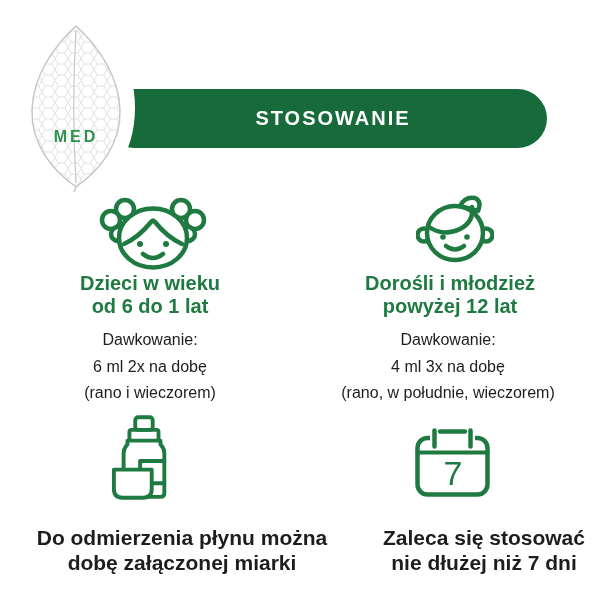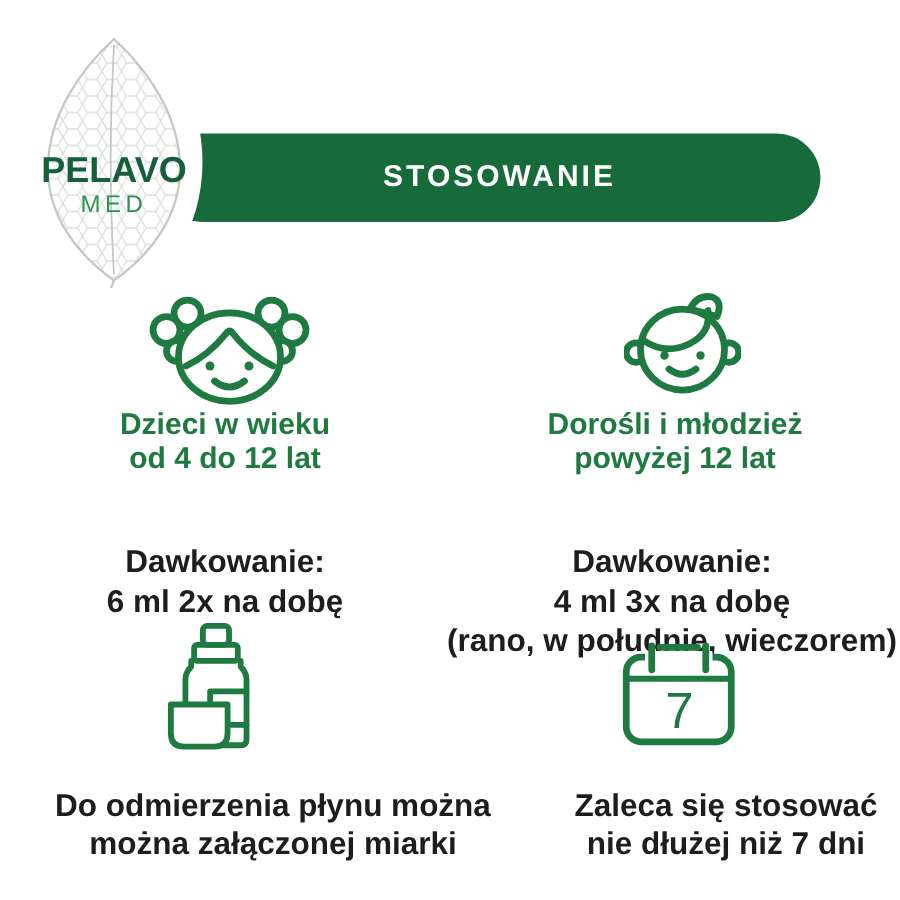--- a/index.html
+++ b/index.html
@@ -18,34 +18,34 @@
     color:#ffffff;font-size:20px;font-weight:bold;letter-spacing:2px;
   }
   
   .logo-svg{position:absolute;left:16px;top:20px;width:120px;height:172px;z-index:3;}
   .brand-name{
     position:absolute;left:26px;top:100px;width:100px;text-align:center;z-index:4;
     color:#15603a;font-size:24px;font-weight:bold;letter-spacing:0px;
   }
   .brand-sub{
     position:absolute;left:26px;top:128px;width:100px;text-align:center;z-index:4;
-    color:#2f9150;font-size:16px;font-weight:normal;letter-spacing:3px;
+    color:#2f9150;font-size:16px;font-weight:bold;letter-spacing:3px;
   }
   
   .icon-girl{position:absolute;left:98px;top:196px;width:110px;height:74px;}
   .icon-boy{position:absolute;left:416px;top:193px;width:78px;height:72px;}
   .icon-bottle{position:absolute;left:111px;top:415px;width:64px;height:88px;}
   .icon-calendar{position:absolute;left:414px;top:427px;width:77px;height:71px;}
   
   .stack{position:absolute;text-align:center;}
   .stack span{display:block;white-space:nowrap;text-align:center;}
   .heading{color:#1e7a40;font-size:20px;font-weight:bold;line-height:23px;}
   .heading-left{left:0;top:272px;width:300px;}
   .heading-right{left:296px;top:272px;width:308px;}
-  .dose{color:#1d1d1f;font-size:21px;font-weight:bold;line-height:26.5px;margin-top:35px;}
+  .dose{color:#1d1d1f;font-size:16px;font-weight:normal;line-height:26.5px;}
   .dose-left{left:0;top:327px;width:300px;}
   .dose-right{left:293px;top:327px;width:310px;}
   .caption{color:#1d1d1f;font-size:21px;font-weight:bold;line-height:25px;margin-left:32px;}
   .caption-left{left:0;top:525px;width:300px;}
   .caption-right{left:302px;top:525px;width:300px;}
   .stroke{fill:none;stroke:#1e7a40;stroke-width:4.5;stroke-linecap:round;stroke-linejoin:round;}
   .stroke-white{fill:#ffffff;stroke:#1e7a40;stroke-width:4.5;stroke-linecap:round;stroke-linejoin:round;}
   .dot{fill:#1e7a40;stroke:none;}
 </style>
 </head>
@@ -61,21 +61,20 @@
     <defs>
       <pattern id="hexp" width="13" height="11" patternUnits="userSpaceOnUse">
         <path d="M3.25,0 L9.75,0 L13,5.5 L9.75,11 L3.25,11 L0,5.5 Z" fill="none" stroke="#dadeda" stroke-width="0.9"></path>
       </pattern>
     </defs>
     <ellipse cx="60" cy="88" rx="59" ry="84" fill="#ffffff"></ellipse>
     <path d="M60,6 C38,26 17,56 16,90 C15,124 36,150 60,167 C84,150 105,124 104,90 C103,56 82,26 60,6 Z" fill="url(#hexp)" stroke="#c2c8c2" stroke-width="1.5"></path>
     <path d="M60,10 C57,60 57,112 60,163" fill="none" stroke="#c2c8c2" stroke-width="1.2"></path>
     <line x1="60" y1="167" x2="58" y2="172" stroke="#c2c8c2" stroke-width="1.5"></line>
   </svg>
-  <div class="brand-name">PELAVO</div>
   <div class="brand-sub">MED</div>
 
   <svg class="icon-girl" viewBox="0 0 110 74" aria-hidden="true">
     <g class="stroke-white">
       <circle cx="27" cy="13" r="9"></circle>
       <circle cx="13" cy="24" r="9"></circle>
       <circle cx="20" cy="38" r="7"></circle>
       <circle cx="83" cy="13" r="9"></circle>
       <circle cx="97" cy="24" r="9"></circle>
       <circle cx="90" cy="38" r="7"></circle>
@@ -95,25 +94,26 @@
       <path d="M44,13 Q49,3 59,5 Q66,8 62,18 Z"></path>
     </g>
     <path class="stroke" d="M13,34 Q28,44 44,36 Q58,29 56,14"></path>
     <circle class="dot" cx="27" cy="44" r="2.8"></circle>
     <circle class="dot" cx="51" cy="44" r="2.8"></circle>
     <path class="stroke" d="M30,53 Q39,60 48,53"></path>
   </svg>
 
   <div class="stack heading heading-left">
     <span>Dzieci w wieku</span>
-    <span>od 4 do 12 lat</span>
+    <span>od 6 do 1 lat</span>
   </div>
   <div class="stack dose dose-left">
     <span>Dawkowanie:</span>
     <span>6 ml 2x na dobę</span>
+    <span>(rano i wieczorem)</span>
   </div>
 
   <div class="stack heading heading-right">
     <span>Dorośli i młodzież</span>
     <span>powyżej 12 lat</span>
   </div>
   <div class="stack dose dose-right">
     <span>Dawkowanie:</span>
     <span>4 ml 3x na dobę</span>
     <span>(rano, w południe, wieczorem)</span>
@@ -136,20 +136,20 @@
       <line x1="20.5" y1="3.5" x2="20.5" y2="19.5"></line>
       <line x1="56.5" y1="3.5" x2="56.5" y2="19.5"></line>
       <line x1="26" y1="4.5" x2="51" y2="4.5"></line>
       <line x1="3.5" y1="25.5" x2="73.5" y2="25.5" stroke-width="4"></line>
     </g>
     <text x="39" y="58" text-anchor="middle" fill="#1e7a40" font-family="Liberation Sans, sans-serif" font-size="34" font-weight="400">7</text>
   </svg>
 
   <div class="stack caption caption-left">
     <span>Do odmierzenia płynu można</span>
-    <span>można załączonej miarki</span>
+    <span>dobę załączonej miarki</span>
   </div>
   <div class="stack caption caption-right">
     <span>Zaleca się stosować</span>
     <span>nie dłużej niż 7 dni</span>
   </div>
 
 </div>
 
 </body></html>

